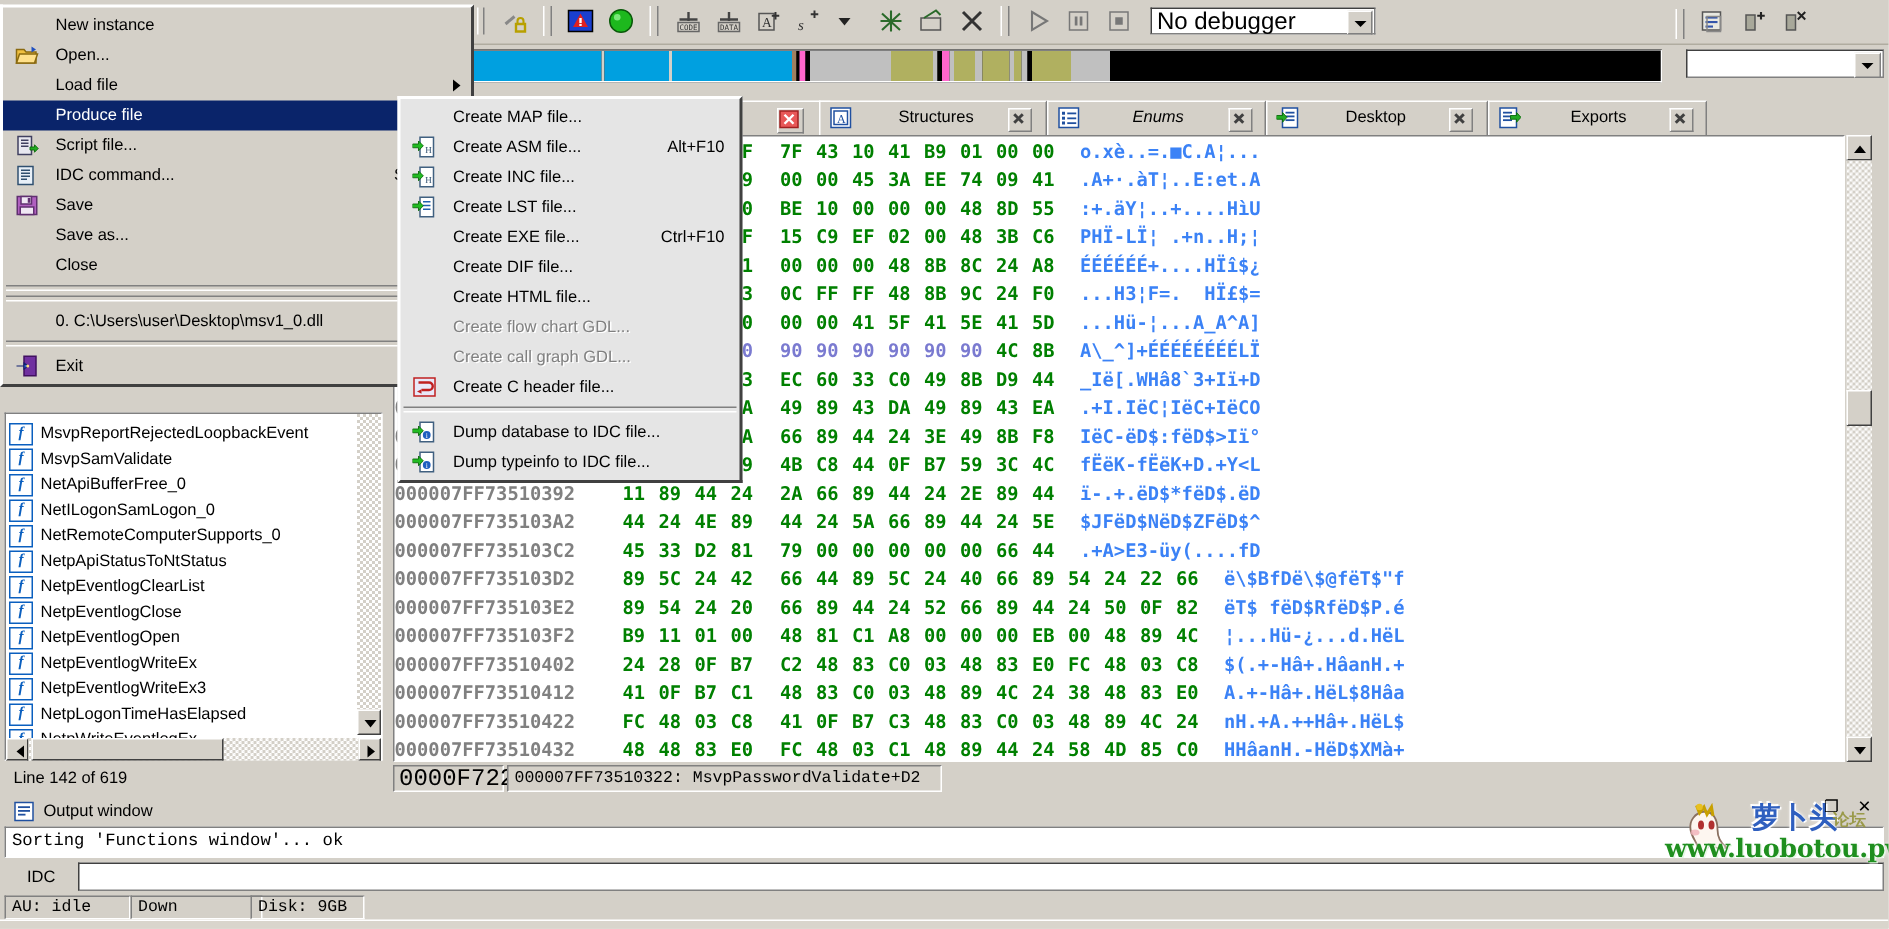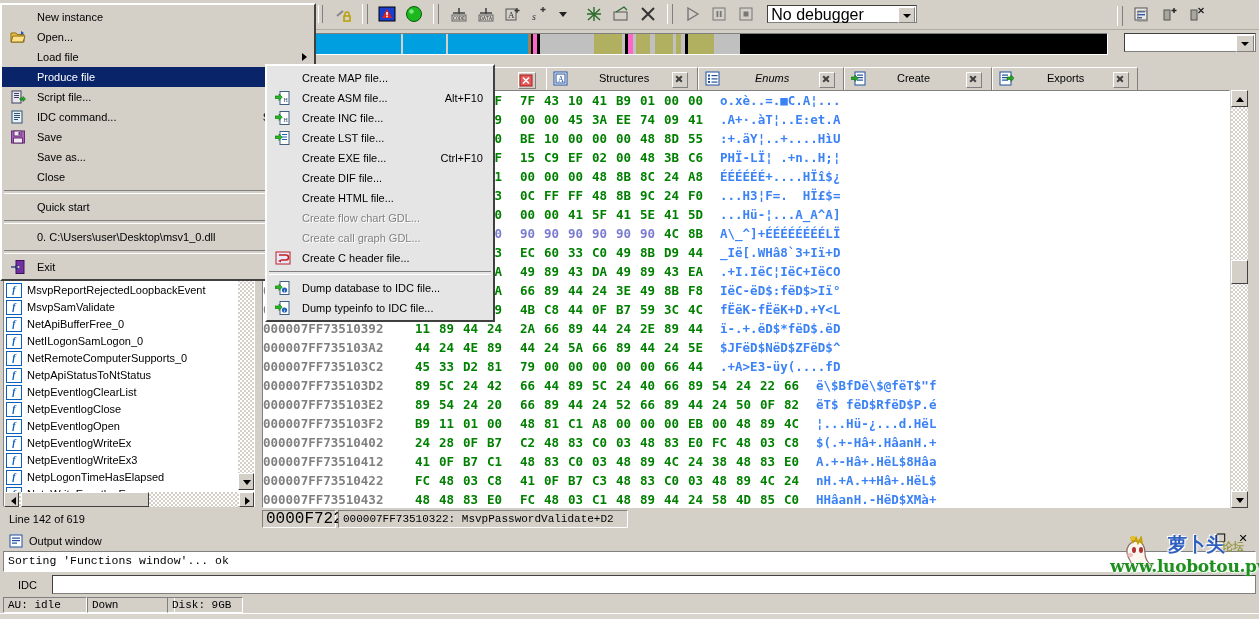--- a/index.html
+++ b/index.html
@@ -372,21 +372,21 @@
   <div class="tab" style="left:582px;width:148px;">
     <span class="tico">
       <svg width="15" height="15" viewBox="0 0 15 15">
           <rect x="4" y="1" width="10" height="13" fill="#fff" stroke="#2050a0"></rect>
           <rect x="6" y="3.5" width="6" height="1.2" fill="#2050a0"></rect>
           <rect x="6" y="6" width="6" height="1.2" fill="#2050a0"></rect>
           <rect x="6" y="8.5" width="6" height="1.2" fill="#2050a0"></rect>
           <path d="M0 6h4v-2l3 3.2L4 10.5v-2H0z" fill="#22aa22" stroke="#0a6a0a" stroke-width=".6"></path>
         </svg>
     </span>
-    <span class="tlbl" style="left:52px;">Create</span>
+    <span class="tlbl" style="left:52px;">Desktop</span>
     <span class="tclose" style="left:121px;"></span>
   </div>
 
   <div class="tab" style="left:730px;width:146px;border-right-color:#808080;">
     <span class="tico">
       <svg width="15" height="15" viewBox="0 0 15 15">
           <rect x="1" y="1" width="11" height="13" fill="#fff" stroke="#2050a0"></rect>
           <rect x="3" y="3.5" width="6" height="1.2" fill="#2050a0"></rect>
           <rect x="3" y="6" width="6" height="1.2" fill="#2050a0"></rect>
           <rect x="3" y="8.5" width="6" height="1.2" fill="#2050a0"></rect>
@@ -534,21 +534,20 @@
         </svg></span><span>IDC command...</span><span class="acc">Shift+F2</span></div>
     <div class="mi"><span class="mico"><svg width="16" height="16" viewBox="0 0 16 16">
           <rect x="1.5" y="2" width="13" height="12" fill="#b060c0" stroke="#603070"></rect>
           <rect x="4" y="2" width="7" height="5" fill="#f0e8f4" stroke="#603070"></rect>
           <rect x="8.5" y="3" width="1.8" height="3.2" fill="#603070"></rect>
           <rect x="3.5" y="9" width="9" height="5" fill="#f0e8f4" stroke="#603070"></rect>
         </svg></span><span>Save</span><span class="acc">Ctrl+W</span></div>
     <div class="mi"><span>Save as...</span></div>
     <div class="mi"><span>Close</span></div>
     <div class="msep"></div>
-    <div class="mi"><span>Quick start</span></div>
     <div class="msep"></div>
     <div class="mi"><span>0. C:\Users\user\Desktop\msv1_0.dll</span></div>
     <div class="msep"></div>
     <div class="mi"><span class="mico"><svg width="16" height="16" viewBox="0 0 16 16">
           <rect x="6" y="1.5" width="8" height="13" fill="#7030a0" stroke="#401060"></rect>
           <path d="M1 8h5V6l3 2-3 2V8z" fill="#3060d0" stroke="#102070" stroke-width=".7"></path>
           <circle cx="8.5" cy="8" r="1" fill="#ffe080"></circle>
         </svg></span><span>Exit</span><span class="acc">Alt+X</span></div>
   </div>
 

